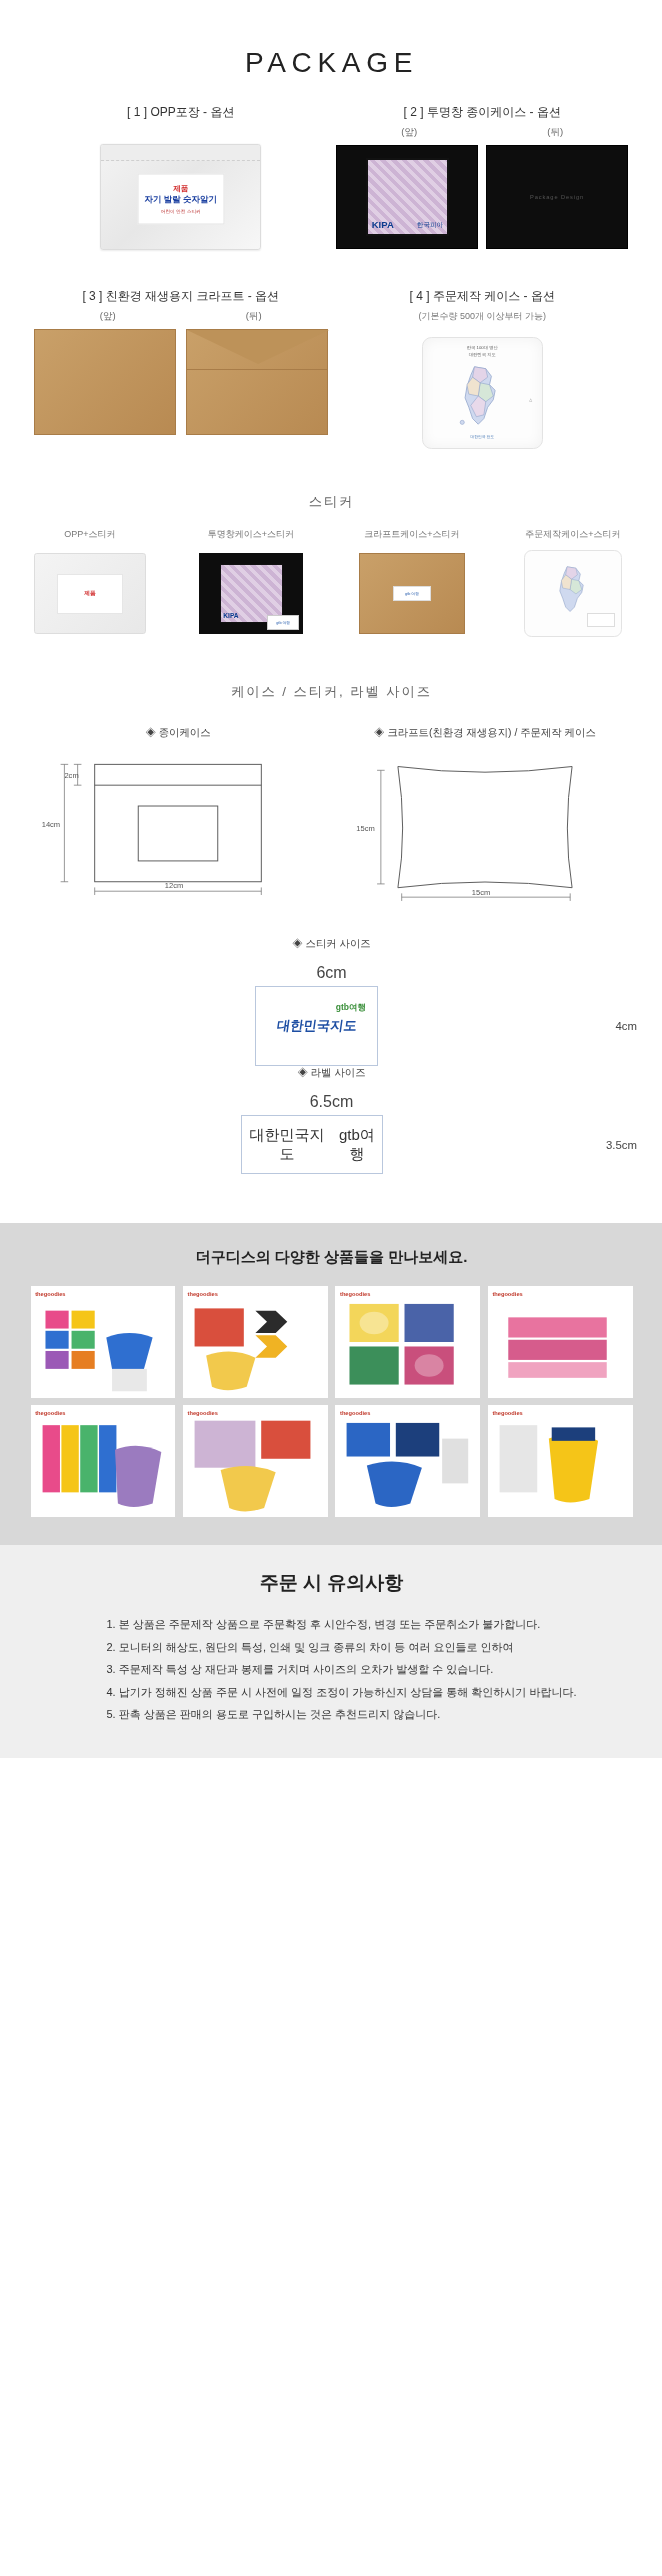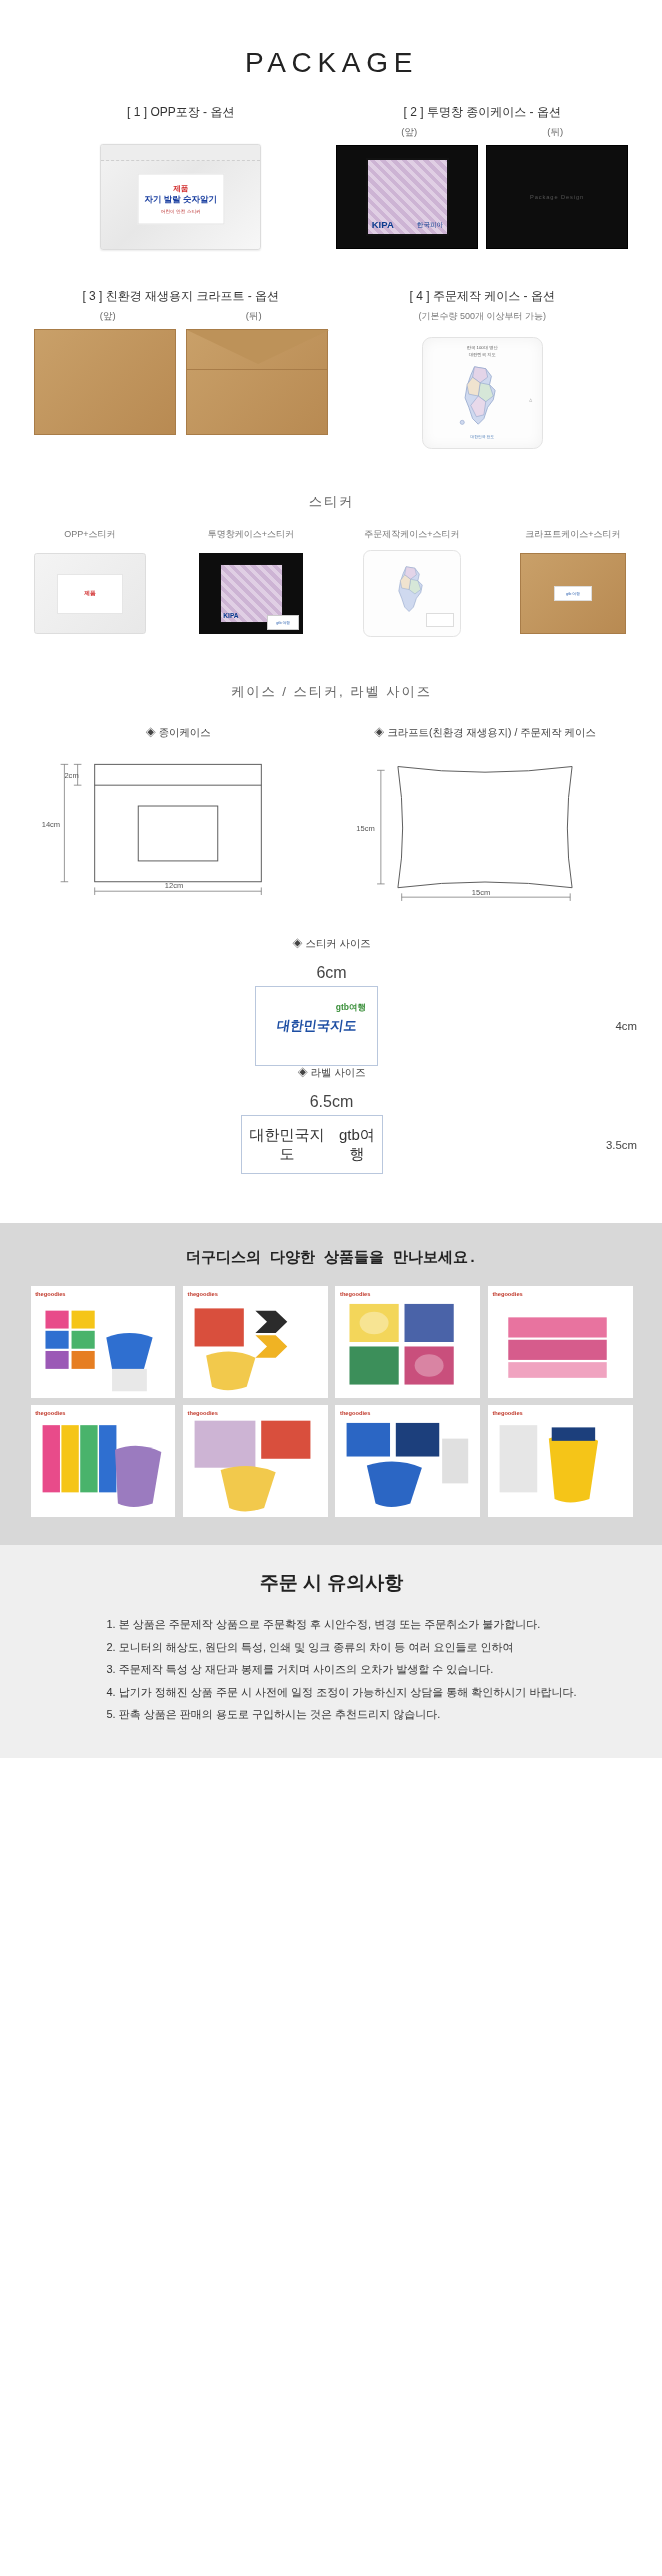--- a/index.html
+++ b/index.html
@@ -158,21 +158,21 @@
   .stickerbox .gtb{position:absolute;right:11.4px;top:15px;font-size:8.5px;color:#3a8f3a;font-weight:bold;}
   .labelbox{
     width:142px;height:59px;border:0.9px solid #b9c7dd;background:#fff;
     display:flex;align-items:center;justify-content:center;position:relative;margin:0 auto;
   }
   .side-meas{ font-size:11.4px;color:#444; }
   .meas-flex{display:flex;align-items:center;justify-content:center;gap:7.6px;}
 
   
   .gallery-wrap{ background:#d8d8d8; margin-top:49px; padding:24.6px 0 28px 0; }
-  .gallery-title{ text-align:center;font-size:15px;font-weight:bold;color:#222;margin-bottom:19px;font-family:Liberation Mono, monospace; }
+  .gallery-title{ text-align:center;font-size:15px;font-weight:bold;color:#222;margin-bottom:19px; }
   .gallery{ width:602px;margin:0 auto;display:grid;grid-template-columns:repeat(4,1fr);gap:7.6px; }
   .gcell{ background:#fff;height:112px;position:relative;overflow:hidden; }
   .gcell .brand{position:absolute;left:4.7px;top:4.7px;font-size:5.7px;color:#c0392b;font-weight:bold;}
 
   
   .notice-wrap{ background:#efefef; padding:24.6px 0 32px 0; }
   .notice-title{ text-align:center;font-size:19px;font-weight:bold;color:#222;margin-bottom:17px; }
   .notice-list{ width:530px;margin:0 auto;font-size:11px;color:#333;line-height:2.05; }
   .notice-list li{ list-style:none; text-indent:-15px; padding-left:15px; }
   .notice-list .sub{ display:block; text-indent:0; padding-left:13.3px; }
@@ -274,38 +274,38 @@
       <div class="thumb">
         <div class="t-black">
           <div class="w">
             <span class="kipa">KIPA</span>
           </div>
           <div class="lbl">gtb 여행</div>
         </div>
       </div>
     </div>
     <div class="cell">
+      <div class="cap">크라프트케이스+스티커</div>
+      <div class="thumb">
+        <div class="t-kraft">
+          <div class="lbl">gtb 여행</div>
+        </div>
+      </div>
+    </div>
+    <div class="cell">
       <div class="cap">주문제작케이스+스티커</div>
       <div class="thumb">
         <div class="t-pouch">
           <svg style="position:absolute;left:50%;top:13.3px;transform:translateX(-50%);" width="44" height="51" viewBox="0 0 60 68">
             <path d="M22 3 L34 5 L40 13 L38 22 L44 28 L42 38 L36 46 L32 58 L26 64 L20 58 L16 46 L12 36 L14 24 L18 12 Z" fill="#cfd9ef" stroke="#8fa3c9" stroke-width="0.8"></path>
             <path d="M22 3 L34 5 L36 14 L28 20 L20 14 Z" fill="#e3d4e8" stroke="#8fa3c9" stroke-width="0.6"></path>
             <path d="M28 20 L38 22 L42 34 L34 40 L26 34 Z" fill="#d6e7d8" stroke="#8fa3c9" stroke-width="0.6"></path>
             <path d="M20 14 L28 20 L26 34 L16 32 L14 22 Z" fill="#f0e3cf" stroke="#8fa3c9" stroke-width="0.6"></path>
           </svg>
           <div class="lbl"></div>
-        </div>
-      </div>
-    </div>
-    <div class="cell">
-      <div class="cap">크라프트케이스+스티커</div>
-      <div class="thumb">
-        <div class="t-kraft">
-          <div class="lbl">gtb 여행</div>
         </div>
       </div>
     </div>
   </div>
 
   <div class="size-title">케이스 / 스티커, 라벨 사이즈</div>
 
   <div class="size-row">
     <div class="size-col">
       <div class="size-head">◈ 종이케이스</div>

